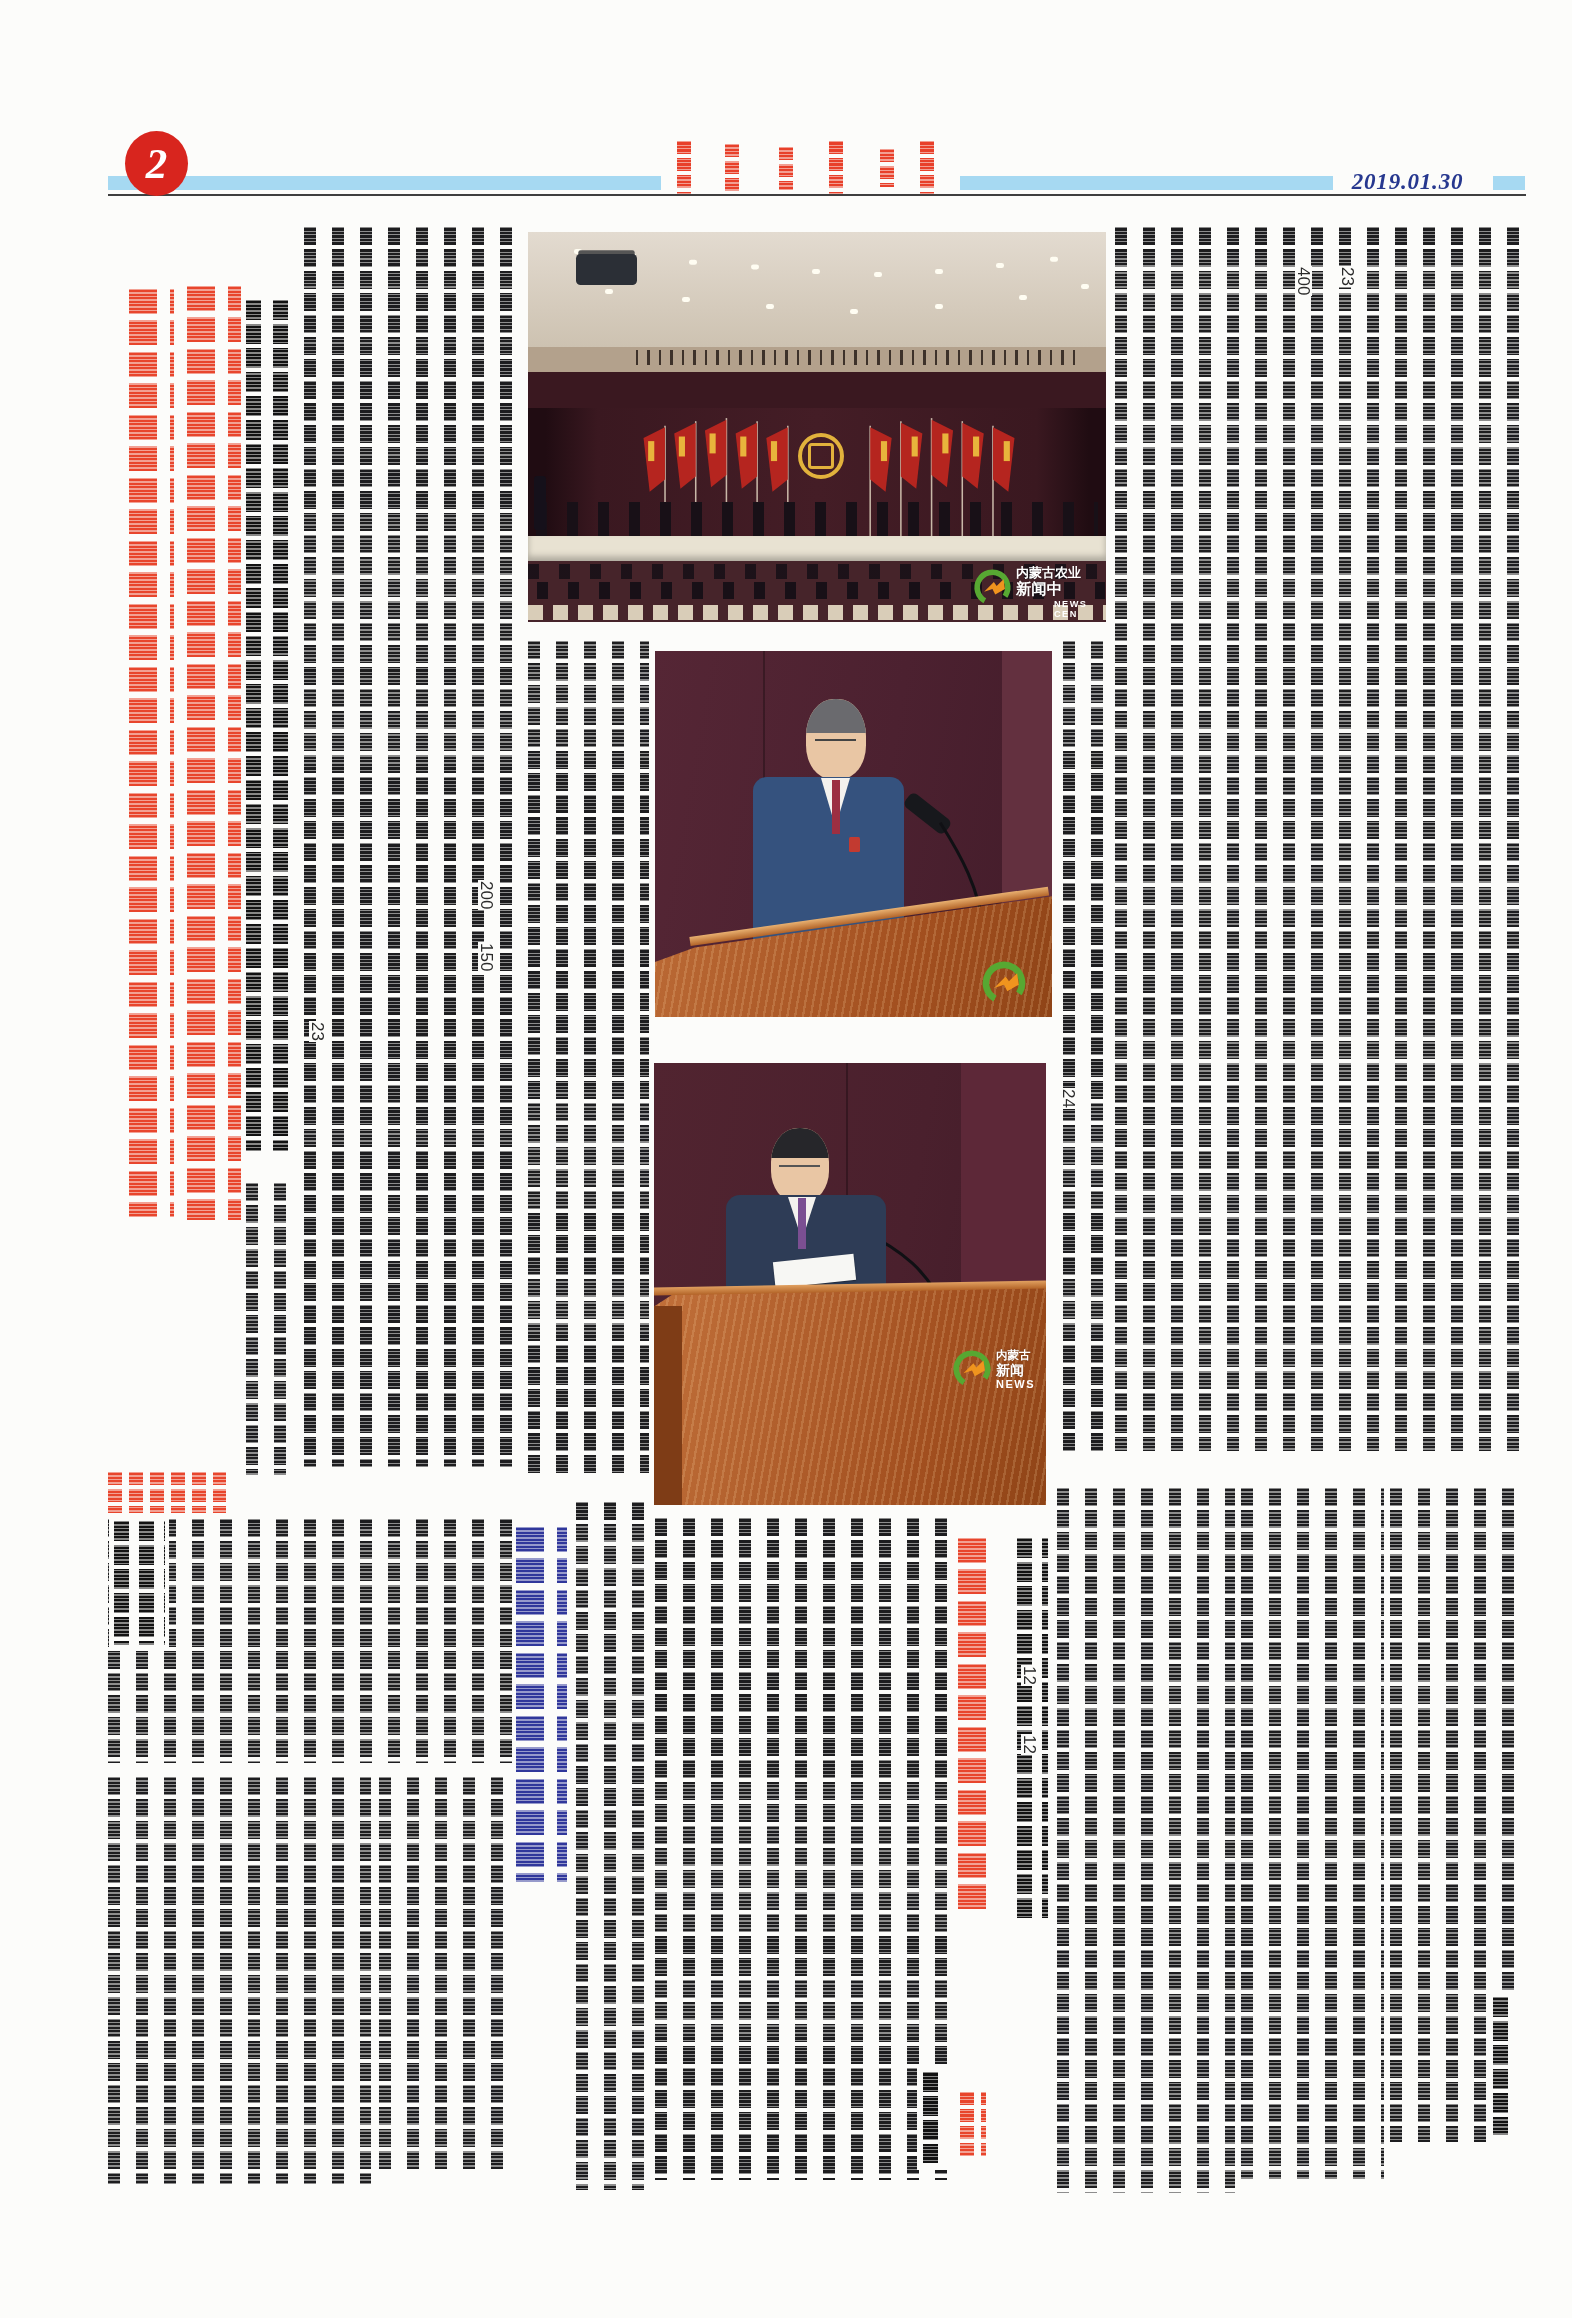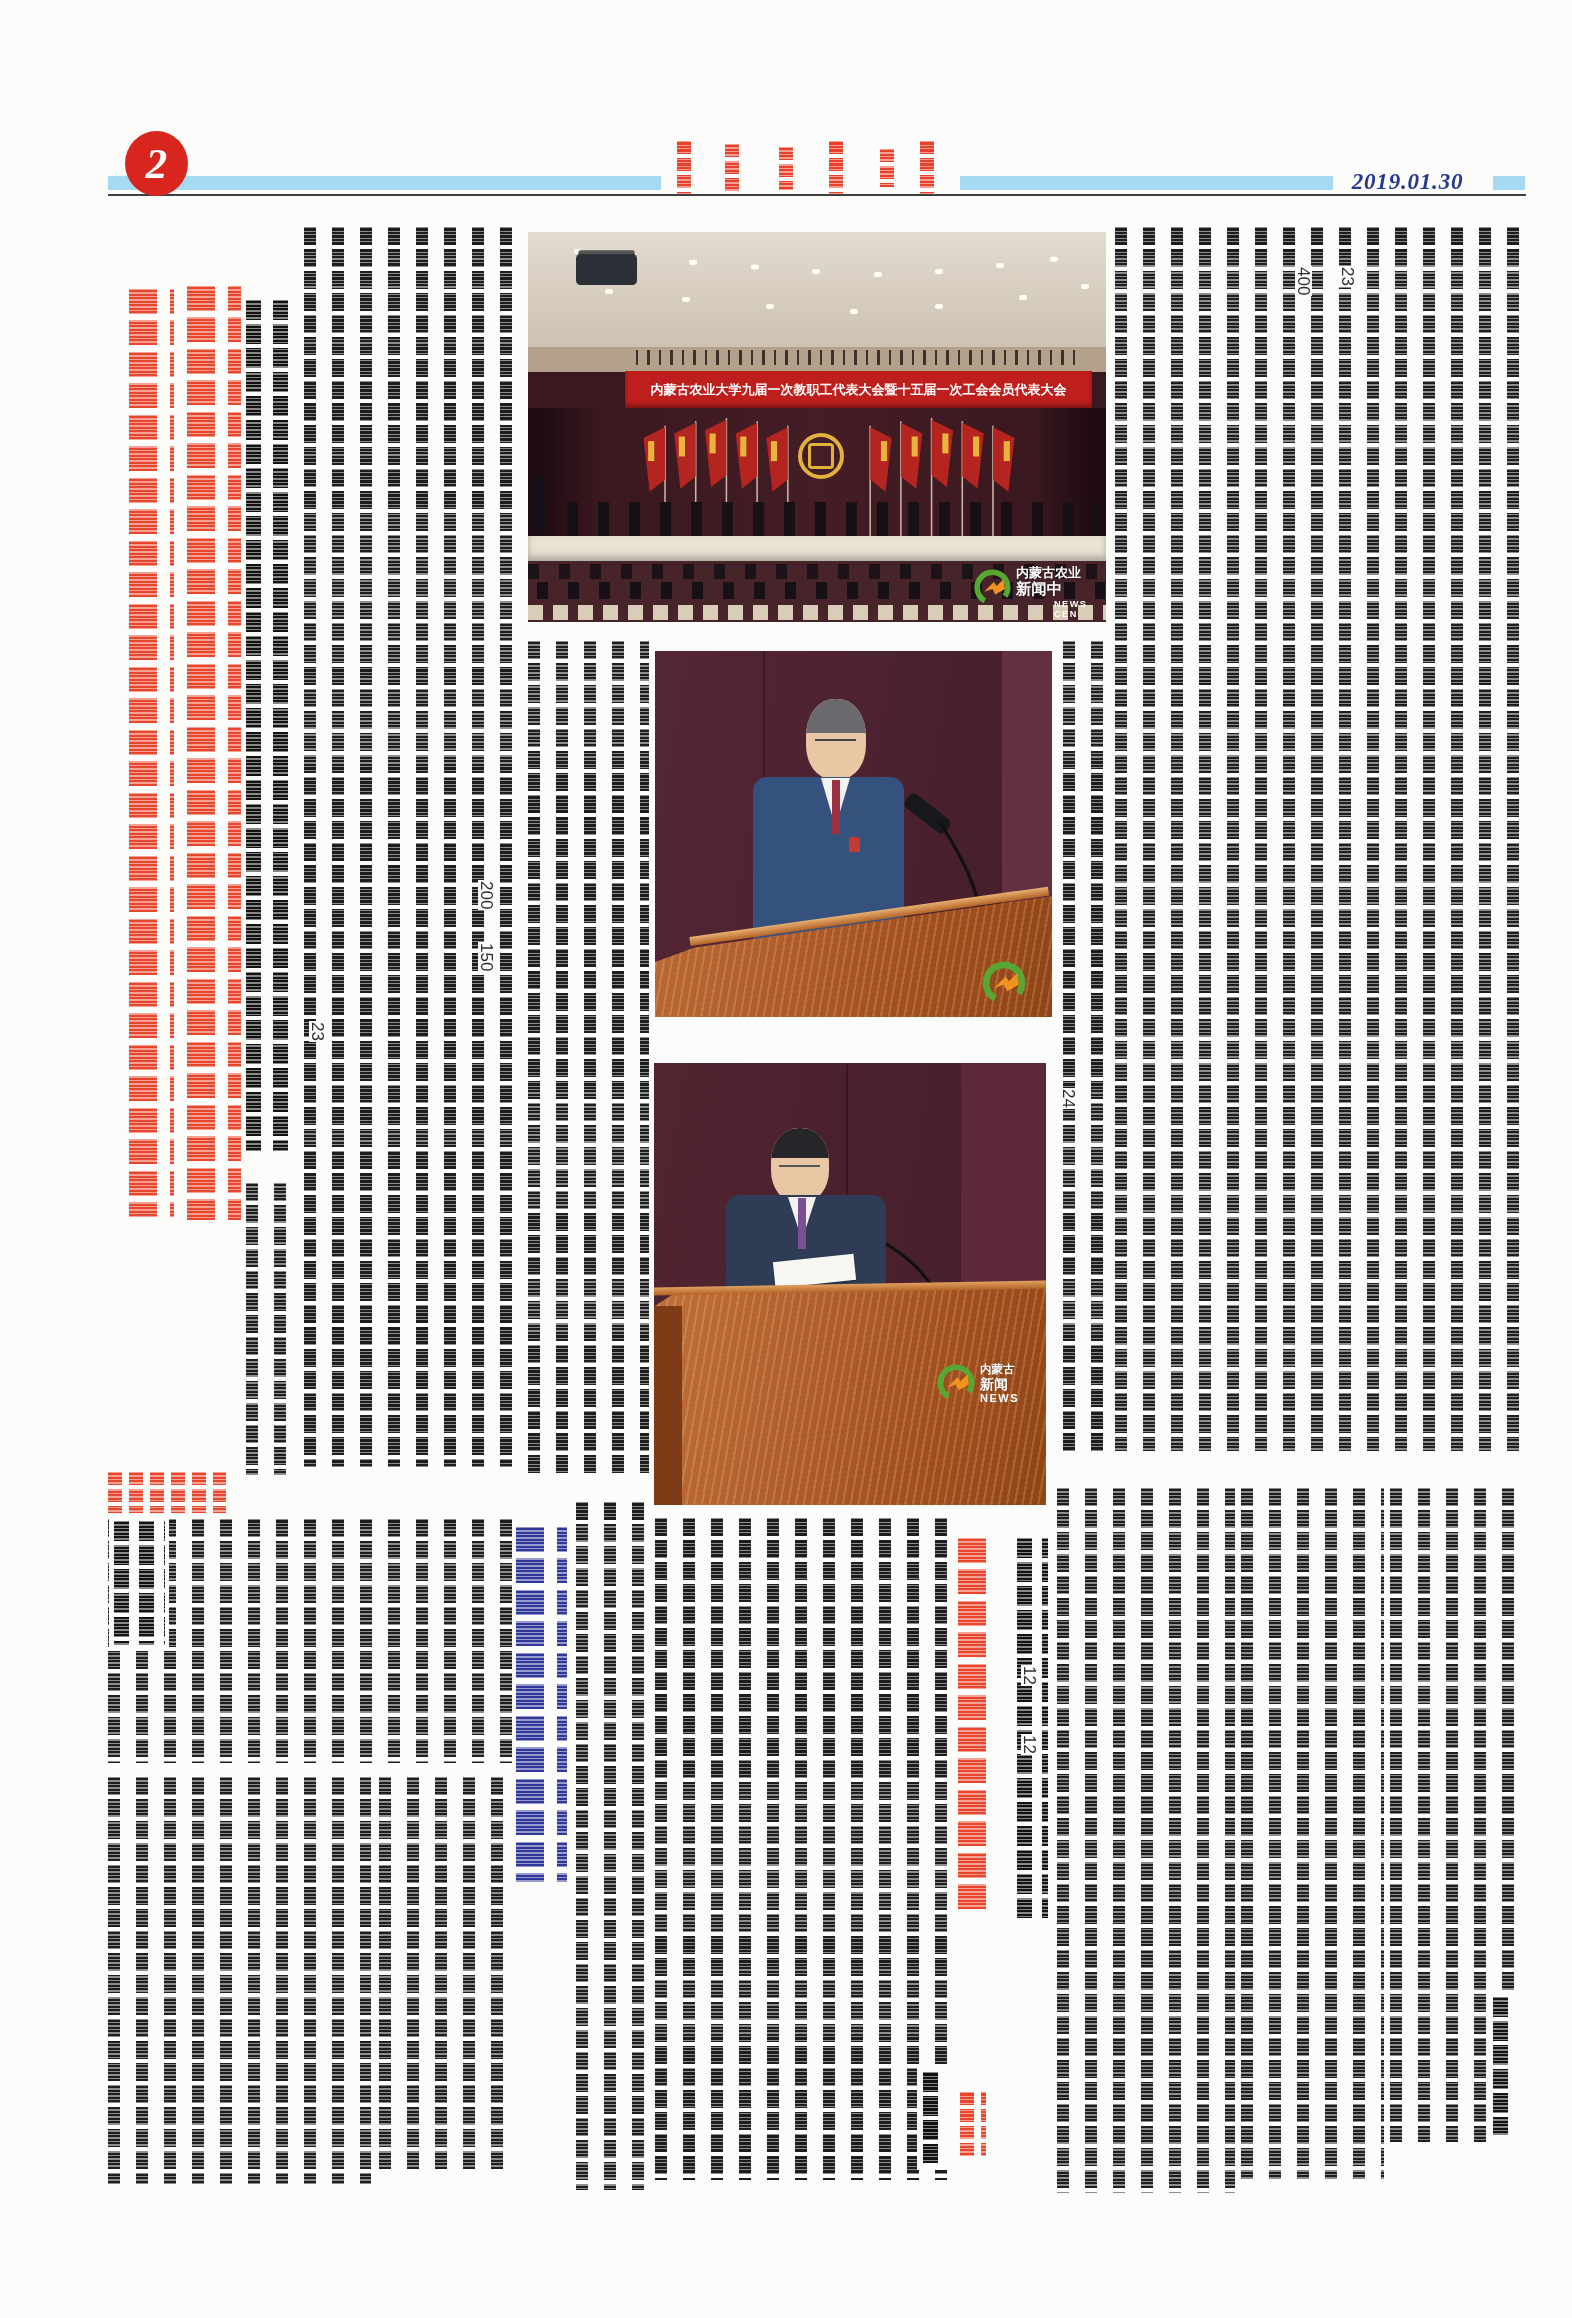--- a/index.html
+++ b/index.html
@@ -94,23 +94,20 @@
   <div class="mtxt" style="left:528px;top:641px;width:121px;height:834px;"></div>
   <div class="mtxt" style="left:1063px;top:641px;width:48px;height:811px;"></div>
   <div class="mtxt" style="left:1115px;top:227px;width:410px;height:1224px;"></div>
 
   <div class="photo" id="p1">
     <div class="abs" style="left:0;top:0;width:578px;height:115px;background:linear-gradient(#e3dbd0,#cdc2b1);"></div>
     <div class="abs light" style="left:46px;top:17px;box-shadow:54px 4.6px #fffdf2,115px 10.8px #fffdf2,177px 15.4px #fffdf2,238px 20px #fffdf2,300px 23px #fffdf2,361px 20px #fffdf2,422px 14px #fffdf2,476px 7.7px #fffdf2,31px 40px #fffdf2,108px 48px #fffdf2,192px 55px #fffdf2,276px 60px #fffdf2,361px 55px #fffdf2,445px 46px #fffdf2,507px 35px #fffdf2;"></div>
     <div class="abs" style="left:48px;top:21.5px;width:61px;height:31px;background:#2b2f36;border-radius:4.6px;box-shadow:0 -6.1px 0 -2.3px #555;"></div>
     <div class="abs" style="left:0;top:115px;width:578px;height:24.6px;background:#b3a18c;"></div>
     <div class="abs" style="left:108px;top:118px;width:445px;height:15.4px;background:repeating-linear-gradient(90deg,rgba(40,30,25,.85) 0 2.3px,transparent 2.3px 11.5px);"></div>
-    <div class="abs" style="left:97px;top:139px;width:467px;height:37px;background:var(--banner-red);box-shadow:inset 0 -3.1px 4.6px rgba(0,0,0,.35);display:flex;align-items:center;justify-content:center;">
-      <span style="color:#fff;font-weight:bold;font-size:13px;font-family:'DejaVu Sans',sans-serif;white-space:nowrap;">内蒙古农业大学九届一次教职工代表大会暨十五届一次工会会员代表大会</span>
-    </div>
     <div class="abs" style="left:0;top:176px;width:578px;height:134px;background:linear-gradient(90deg,#200c12 0 3%,#3a1820 12%,#441d26 50%,#3a1820 88%,#200c12 97%);"></div>
 
     <svg class="abs" width="165" height="123" viewBox="0 0 215 160" style="left:114px;top:186px;">
       <g stroke="#c9b8a8" stroke-width="2">
           <line x1="30" y1="10" x2="30" y2="160"></line>
           <line x1="70" y1="4" x2="70" y2="160"></line>
           <line x1="110" y1="0" x2="110" y2="160"></line>
           <line x1="150" y1="4" x2="150" y2="160"></line>
           <line x1="190" y1="10" x2="190" y2="160"></line>
         </g>
@@ -213,21 +210,21 @@
       <div class="hair" style="background:#26262a;height:40%;"></div>
       <div class="abs" style="left:7.7px;top:37px;width:41px;height:6.1px;border-top:2.3px solid #555;"></div>
     </div>
     <div class="suit" style="left:72px;top:132px;width:160px;height:100px;background:#2e3c56;"></div>
     <div class="shirt" style="left:134px;top:134px;width:28px;height:43px;"></div>
     <div class="tie" style="left:144px;top:135px;width:8.4px;height:51px;background:#7b4f92;"></div>
     <div class="abs" style="left:120px;top:195px;width:81px;height:26px;background:#f7f7f4;transform:rotate(-6deg);box-shadow:0 0.8px 1.5px rgba(0,0,0,.4);"></div>
     <div class="podium" style="height:223px;clip-path:polygon(0 11%,7% 3%,100% 0,100% 100%,0 100%);"></div>
     <div class="podtop" style="left:0px;top:221px;width:392px;transform:rotate(-1deg);"></div>
     <div class="abs" style="left:0;top:243px;width:28px;height:200px;background:#7e3c16;"></div>
-    <div class="wm" style="left:282px;top:286px;margin-top:14px;">
+    <div class="wm" style="left:298px;top:286px;">
       <svg width="40" height="40" viewBox="0 0 56 56">
         <circle cx="28" cy="28" r="22" fill="none" stroke="var(--logo-green)" stroke-width="8" stroke-dasharray="105 34" transform="rotate(120 28 28)"></circle>
         <path d="M16 34 L30 20 L34 26 L44 16 L46 30 L32 38 L28 30 Z" fill="var(--logo-orange)"></path>
       </svg>
       <div>
         <div class="cn" style="font-size:11.5px;">内蒙古</div>
         <div class="cn" style="font-size:14px;">新闻</div>
         <div class="en" style="font-size:11px;">NEWS</div>
       </div>
     </div>

